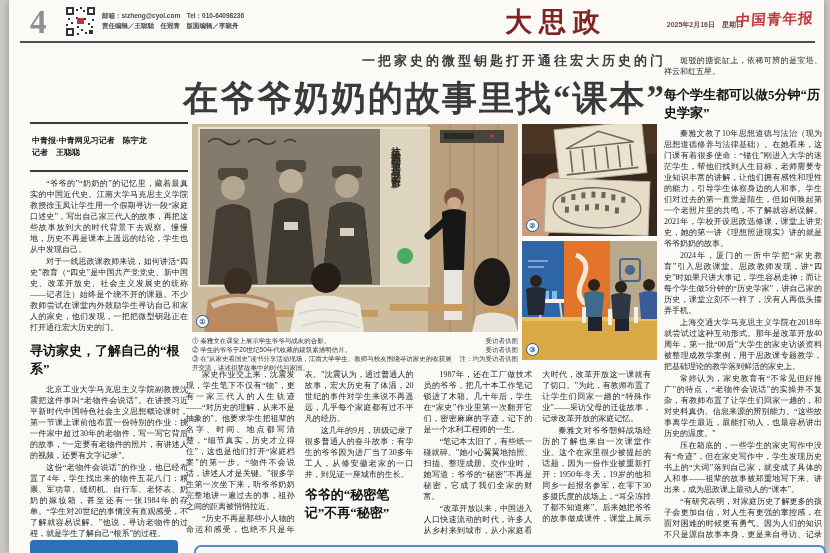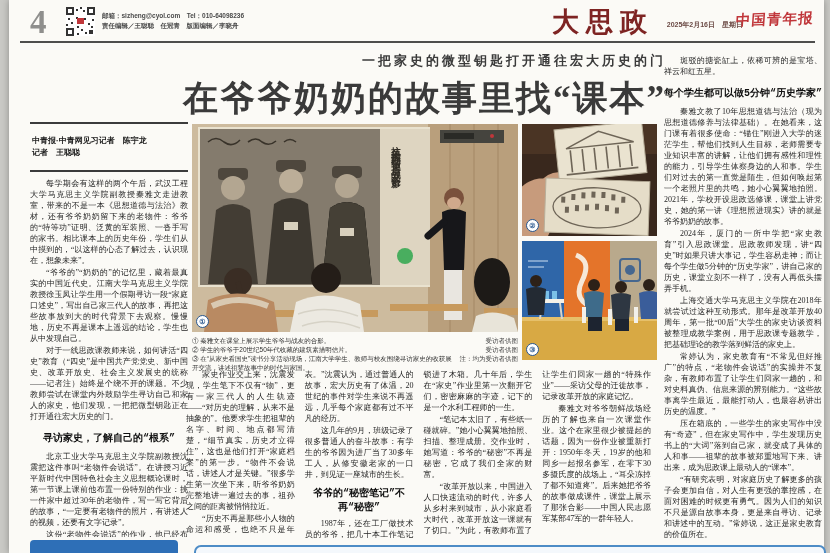--- a/index.html
+++ b/index.html
@@ -7,38 +7,38 @@
        font-family:"Liberation Serif","DejaVu Serif",serif;color:#222;}
   .page{position:absolute;left:9px;right:6px;top:0;bottom:0;background:#fbfaf6;
         box-shadow:0 0 7px rgba(0,0,0,.3);}
   
   .hdr{position:absolute;left:11px;top:4px;right:9px;height:38px;}
   .pagenum{position:absolute;left:10px;top:0;font-size:33px;font-weight:bold;color:#8f8f8d;
            font-family:"Liberation Serif",serif;}
   .qr{position:absolute;left:46px;top:3px;width:29px;height:29px;}
   .contact{position:absolute;left:82px;top:7px;font-family:"Liberation Sans",sans-serif;
            font-size:6.5px;line-height:10px;color:#4a4a4a;font-weight:bold;}
-  .section-title{position:absolute;left:493px;top:0px;width:180px;text-align:center;
+  .section-title{position:absolute;left:446px;top:0px;width:180px;text-align:center;
            font-size:27px;font-weight:bold;color:#7e2423;letter-spacing:7px;
            font-family:Liberation Serif, serif;}
   .dateline{position:absolute;right:72px;top:16px;font-size:7px;color:#6b4a45;font-weight:bold;
            font-family:"Liberation Sans",sans-serif;}
   .masthead{position:absolute;right:2px;top:6px;font-size:14.5px;font-weight:bold;color:#c0363a;
            transform:skewX(-6deg) rotate(-2deg);letter-spacing:1px;
            font-family:"DejaVu Serif",serif;}
   .hdr-rule{position:absolute;left:11px;right:9px;top:41px;height:2px;background:#4e4e4c;}
   
   .head-block{position:absolute;left:12px;top:52px;width:645px;text-align:right;}
   .kicker{font-size:13px;font-weight:bold;color:#3b3b3b;letter-spacing:3px;}
   .main-title{margin-top:5px;font-size:35px;font-weight:bold;color:#3a3a3a;letter-spacing:2px;
               font-family:"Liberation Serif",serif;}
   
   .bodytext p{margin:0 0 1px;text-indent:2em;font-size:8px;line-height:11px;text-align:justify;color:#262626;}
-  .subhead{font-family:Liberation Mono, monospace;font-weight:bold;font-size:10px;color:#101010;
-           text-align:center;margin:9px 0 6px;}
+  .subhead{font-family:Liberation Serif, serif;font-weight:bold;font-size:13px;color:#101010;
+           margin:9px 0 6px;}
   
   .col1{position:absolute;left:21px;top:122px;width:158px;height:415px;overflow:hidden;}
   .byline{border-top:2px solid #3b3b3b;border-bottom:2px solid #3b3b3b;padding:11px 2px;
           font-family:"Liberation Sans",sans-serif;font-size:8px;font-weight:bold;line-height:12px;color:#1c1c1c;margin-bottom:6px;}
   .blue-banner{position:absolute;left:21px;bottom:0;width:148px;height:13px;background:#2e6fb7;
           border-radius:4px 4px 0 0;}
   
   .photo{position:absolute;background:#777;overflow:hidden;}
   .photo-main{left:183px;top:124px;width:326px;height:208px;}
   .photo-cards{left:513px;top:124px;width:135px;height:112px;}
@@ -116,21 +116,20 @@
     <div class="kicker">一把家史的微型钥匙打开通往宏大历史的门</div>
     <div class="main-title">在爷爷奶奶的故事里找“课本”</div>
   </div>
 
   <div class="col1 bodytext">
     <div class="byline">
       <div>中青报·中青网见习记者　陈宇龙</div>
       <div>记者　王聪聪</div>
     </div>
     <div>
-        <p>每学期会有这样的两个午后，武汉工程大学马克思主义学院副教授秦雅文走进教室，带来的不是一本《思想道德与法治》教材，还有爷爷奶奶留下来的老物件：爷爷的“特等功”证明、泛黄的军装照、一沓手写的家书。相比课本上的历史年份，学生们从中摸到的，“以这样的心态了解过去，认识现在，想象未来”。</p>
         <p>“爷爷的”“奶奶的”的记忆里，藏着最真实的中国近代史。江南大学马克思主义学院教授徐玉凤让学生用一个假期寻访一段“家庭口述史”，写出自己家三代人的故事，再把这些故事放到大的时代背景下去观察。慢慢地，历史不再是课本上遥远的结论，学生也从中发现自己。</p>
         <p>对于一线思政课教师来说，如何讲活“四史”教育（“四史”是中国共产党党史、新中国史、改革开放史、社会主义发展史的统称——记者注）始终是个绕不开的课题。不少教师尝试在课堂内外鼓励学生寻访自己和家人的家史，他们发现，一把把微型钥匙正在打开通往宏大历史的门。</p>
       </div>
     <div class="subhead">寻访家史，了解自己的“根系”</div>
     <div>
         <p>北京工业大学马克思主义学院副教授沈震把这件事叫“老物件会说话”。在讲授习近平新时代中国特色社会主义思想概论课时，第一节课上课前他布置一份特别的作业：挑一件家中超过30年的老物件，写一写它背后的故事，“一定要有老物件的照片，有讲述人的视频，还要有文字记录”。</p>
         <p>这份“老物件会说话”的作业，他已经布置了4年，学生找出来的物件五花八门：粮票、军功章、缝纫机、自行车、老怀表、奶奶的嫁妆箱，甚至还有一张1984年的存单。“学生对20世纪的事情没有直观感受，不了解就容易误解。”他说，寻访老物件的过程，就是学生了解自己“根系”的过程。</p>
       </div>
   </div>
   <div class="blue-banner"></div>
@@ -308,21 +307,21 @@
         <p>“改革开放以来，中国进入人口快速流动的时代，许多人从乡村来到城市，从小家庭看大时代，改革开放这一课就有了切口。”为此，有教师布置了让学生们回家一趟的“特殊作业”——采访父母的迁徙故事，记录改革开放的家庭记忆。</p>
         <p>秦雅文对爷爷朝鲜战场经历的了解也来自一次课堂作业。这个在家里很少被提起的话题，因为一份作业被重新打开：1950年冬天，19岁的他和同乡一起报名参军，在零下30多摄氏度的战场上，“耳朵冻掉了都不知道疼”。后来她把爷爷的故事做成课件，课堂上展示了那张合影——中国人民志愿军某部47军的一群年轻人。</p>
       </div>
   </div>
   <div class="bottom-box"></div>
 
   <div class="rcol bodytext">
     <p>斑驳的搪瓷缸上，依稀可辨的是宝塔、祥云和红五星。</p>
     <div class="subhead">每个学生都可以做5分钟“历史学家”</div>
     <div>
-        <p>秦雅文教了10年思想道德与法治（现为思想道德修养与法律基础）。在她看来，这门课有着很多使命：“锚住”刚进入大学的迷茫学生，帮他们找到人生目标，老师需要专业知识丰富的讲解，让他们拥有感性和理性的能力，引导学生体察身边的人和事。学生们对过去的第一直觉是陌生，但如何唤起第一个老照片里的共鸣，她小心翼翼地拍照。2021年，学校开设思政选修课，课堂上讲党史，她的第一讲《理想照进现实》讲的就是爷爷奶奶的故事。</p>
+        <p>秦雅文教了10年思想道德与法治（现为思想道德修养与法律基础）。在她看来，这门课有着很多使命：“锚住”刚进入大学的迷茫学生，帮他们找到人生目标，老师需要专业知识丰富的讲解，让他们拥有感性和理性的能力，引导学生体察身边的人和事。学生们对过去的第一直觉是陌生，但如何唤起第一个老照片里的共鸣，不了解就容易误解。2021年，学校开设思政选修课，课堂上讲党史，她的第一讲《理想照进现实》讲的就是爷爷奶奶的故事。</p>
         <p>2024年，厦门的一所中学把“家史教育”引入思政课堂。思政教师发现，讲“四史”时如果只讲大事记，学生容易走神；而让每个学生做5分钟的“历史学家”，讲自己家的历史，课堂立刻不一样了，没有人再低头摆弄手机。</p>
         <p>上海交通大学马克思主义学院在2018年就尝试过这种互动形式。那年是改革开放40周年，第一批“00后”大学生的家史访谈资料被整理成教学案例，用于思政课专题教学，把基础理论的教学落到鲜活的家史上。</p>
         <p>常婷认为，家史教育有“不常见但好推广”的特点，“老物件会说话”的实操并不复杂，有教师布置了让学生们回家一趟的，和对史料真伪、信息来源的辨别能力。“这些故事离学生最近，最能打动人，也最容易讲出历史的温度。”</p>
         <p>压在箱底的，一些学生的家史写作中没有“奇迹”，但在家史写作中，学生发现历史书上的“大词”落到自己家，就变成了具体的人和事——祖辈的故事被郑重地写下来、讲出来，成为思政课上最动人的“课本”。</p>
         <p>“有研究表明，对家庭历史了解更多的孩子会更加自信，对人生有更强的掌控感，在面对困难的时候更有勇气。因为人们的知识不只是源自故事本身，更是来自寻访、记录和讲述中的互动。”常婷说，这正是家史教育的价值所在。</p>
       </div>
   </div>
 
 </div>
 

